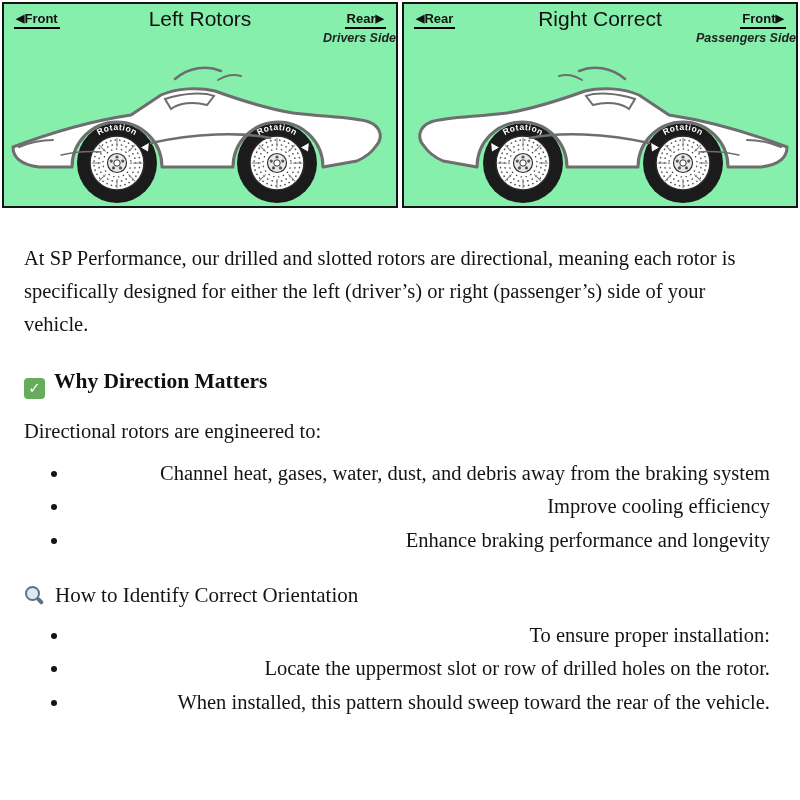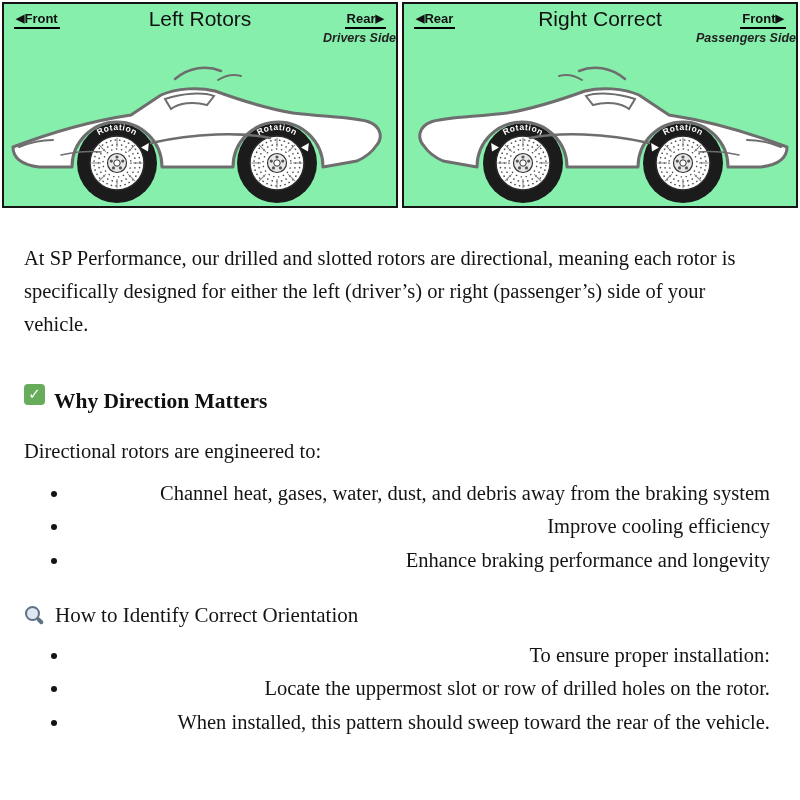--- a/index.html
+++ b/index.html
@@ -14,21 +14,21 @@
   .panel-subtitle{font-family:"Liberation Sans",sans-serif;font-weight:bold;font-style:italic;font-size:12.5px;text-align:right;color:#222;}
   .dir-label{position:absolute;top:7px;font-family:"Liberation Sans",sans-serif;font-weight:bold;font-size:13px;
     border-bottom:2.5px solid #000;padding:0 2px 1px;color:#111;white-space:nowrap;}
   .dir-label.left{left:10px;}
   .dir-label.right{right:10px;}
   .dir-arrow{font-size:11px;position:relative;top:-1px;}
   .car-svg{position:absolute;left:0;bottom:1px;width:100%;height:150px;}
   
   .article{padding:18px 30px 0 24px;font-size:20.5px;line-height:1.6;}
   .intro{margin:16px 0 8px;max-width:742px;}
-  .h-why{font-size:21.5px;font-weight:bold;margin:44px 0 12px;display:flex;align-items:flex-start;gap:9px;color:#101010;}
+  .h-why{font-size:21.5px;font-weight:bold;margin:24px 0 12px;display:flex;align-items:flex-end;gap:9px;color:#101010;}
   .h-how{font-size:21px;font-weight:normal;margin:22px 0 4px;display:flex;align-items:center;gap:10px;color:#141414;}
   .lead{margin:16px 0 9px;}
   ul{margin:6px 0 14px;padding-left:46px;max-width:730px;}
   li{padding-left:3px;margin:1px 0;text-align:right;}
   
   .check-icon{display:inline-block;width:21px;height:21px;background:#67ac5b;border-radius:4px;color:#fff;
     font-family:"DejaVu Sans",sans-serif;font-weight:bold;font-size:15px;line-height:21px;text-align:center;flex:0 0 auto;}
   .check-icon::after{content:"✓";}
   
   .mag-icon{position:relative;display:inline-block;width:21px;height:21px;flex:0 0 auto;}

